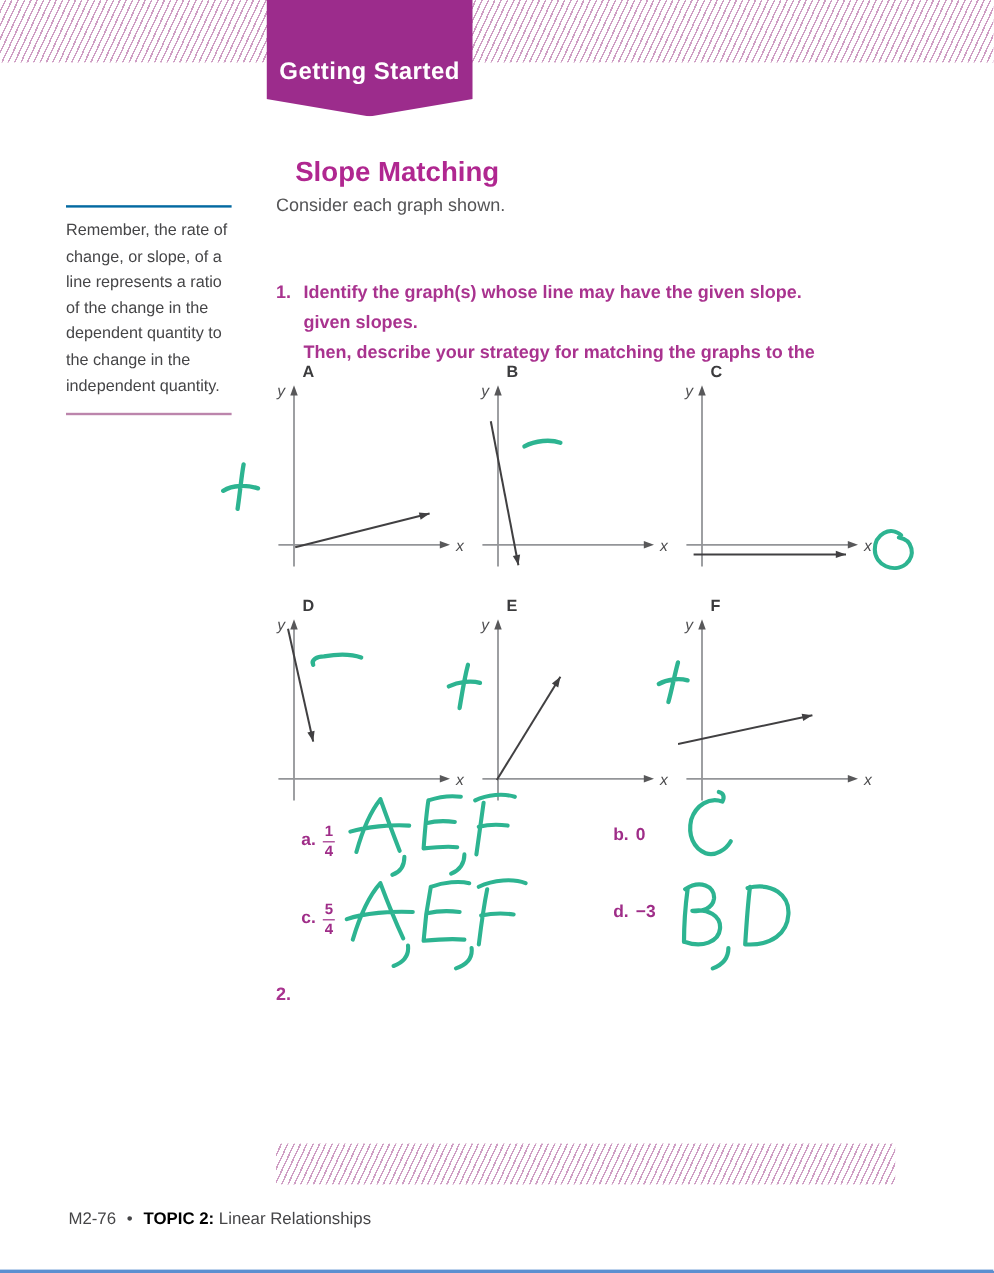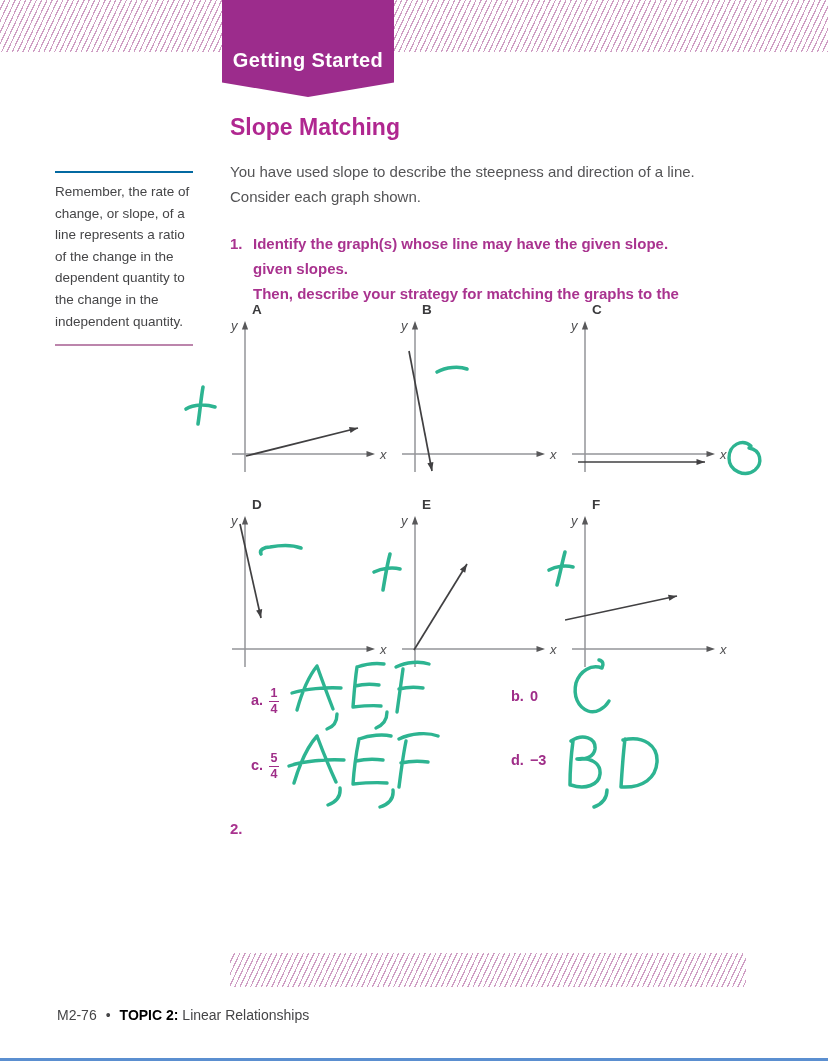--- a/index.html
+++ b/index.html
@@ -19,21 +19,21 @@
   .banner-text{color:#ffffff;font-weight:bold;font-size:20px;
     letter-spacing:.4px;padding-bottom:25px;}
 
   
   .sidebar-note{position:absolute;left:55px;top:171px;width:138px;
     border-top:2px solid #0369a1;border-bottom:2px solid #bc85ac;
     padding:8px 0 12px 0;box-sizing:border-box;}
   .sidebar-note p{margin:0;font-size:13.5px;line-height:21.6px;color:#454547;}
 
   
-  .page-title{position:absolute;left:230px;top:114px;margin:0;
+  .page-title{position:absolute;left:230px;top:114px;margin:16px;
     font-size:23px;font-weight:bold;color:#b02790;}
   .intro{position:absolute;left:230px;top:160px;width:570px;
     font-size:15px;line-height:24.5px;color:#545456;}
   .intro span{display:block;}
 
   .question{position:absolute;display:flex;color:#a9338f;
     font-weight:bold;font-size:15px;line-height:25px;}
   .q1{left:230px;top:231px;width:560px;}
   .q2{left:230px;top:816px;width:560px;}
   .q-num{width:23px;flex:0 0 23px;}
@@ -73,21 +73,20 @@
 <div class="banner">
   <span class="banner-text">Getting Started</span>
 </div>
 
 <aside class="sidebar-note">
   <p>Remember, the rate of change, or slope, of a line represents a ratio of the change in the dependent quantity to the change in the independent quantity.</p>
 </aside>
 
 <h1 class="page-title">Slope Matching</h1>
 <div class="intro">
-  <span>You have used slope to describe the steepness and direction of a line.</span>
   <span>Consider each graph shown.</span>
 </div>
 
 <div class="question q1">
   <span class="q-num">1.</span>
   <span class="q-text">
     <span>Identify the graph(s) whose line may have the given slope.</span>
     <span>given slopes.</span>
     <span>Then, describe your strategy for matching the graphs to the</span>
   </span>

